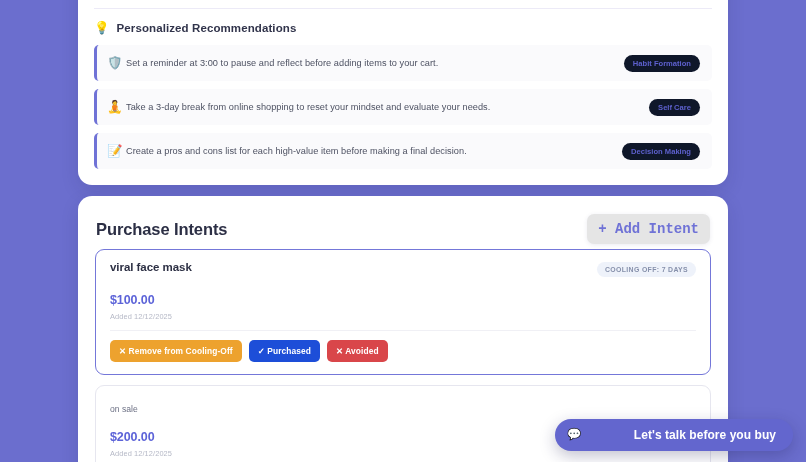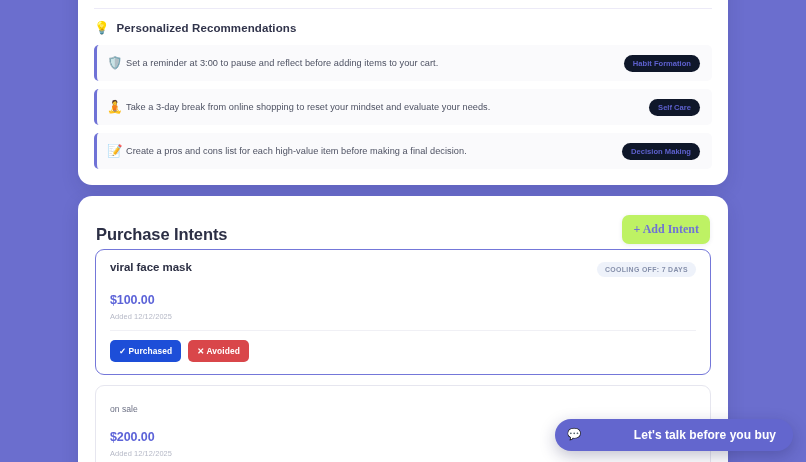--- a/index.html
+++ b/index.html
@@ -93,41 +93,41 @@
   #intents-card {
     top: 196px;
     height: 300px;
     padding: 0;
     overflow: hidden;
   }
   .pi-header {
     position: absolute;
     top: 18px; left: 18px; right: 18px;
     display: flex;
-    align-items: flex-end;
+    align-items: center;
     justify-content: space-between;
     height: 30px;
   }
   .pi-title {
     font-size: 16.5px;
     font-weight: bold;
     color: #2c2f45;
     letter-spacing: -0.1px;
   }
   .add-intent-btn {
-    background: #bef264;
+    background: #e5e5e5;
     color: #6f72d6;
-    font-size: 12px;
+    font-size: 14px;
     font-weight: bold;
     border: none;
     border-radius: 7px;
     padding: 7px 11px;
     box-shadow: 0 1px 4px rgba(60,60,120,0.10);
     cursor: pointer;
-    font-family: Liberation Serif, serif;
+    font-family: Liberation Mono, monospace;
   }
 
   .intent-list {
     position: absolute;
     top: 53px; left: 17px; right: 17px;
   }
   .intent {
     position: relative;
     background: #ffffff;
     border: 1px solid #e6e6ef;
@@ -278,20 +278,21 @@
 
       <article class="intent active">
         <div class="intent-top">
           <span class="intent-name">viral face mask</span>
           <span class="cooling-badge">COOLING OFF: 7 DAYS</span>
         </div>
         <div class="intent-price">$100.00</div>
         <div class="intent-added">Added 12/12/2025</div>
         <div class="intent-sep"></div>
         <div class="intent-actions">
+          <button class="act remove">✕ Remove from Cooling-Off</button>
           <button class="act purchase">✓ Purchased</button>
           <button class="act avoid">✕ Avoided</button>
         </div>
       </article>
 
       <article class="intent">
         <div class="intent-note">on sale</div>
         <div class="intent-price">$200.00</div>
         <div class="intent-added">Added 12/12/2025</div>
 

